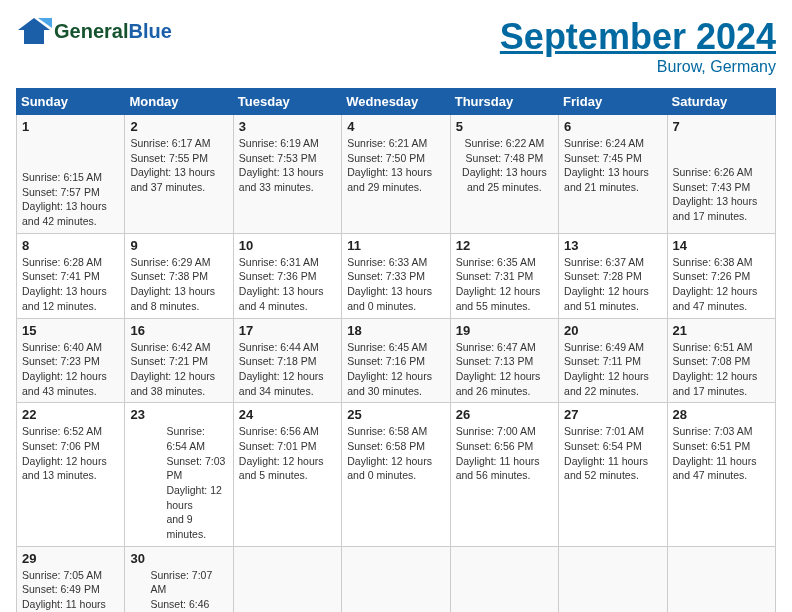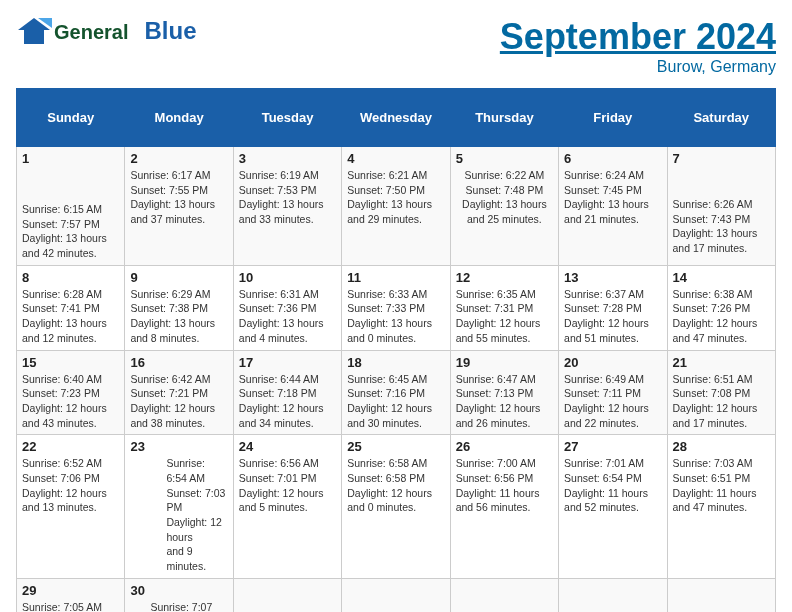--- a/index.html
+++ b/index.html
@@ -39,22 +39,22 @@
       color: #0369a1;
     }
     table {
       width: 100%;
       border-collapse: collapse;
       font-size: 11px;
     }
     thead tr th {
       background-color: #1a5fa8;
       color: #fff;
-      padding: 21px 4px;
-      text-align: center;
+      padding: 5px 4px;
+      text-align: left;
       font-size: 13px;
       font-weight: bold;
       border: 1px solid #1a5fa8;
     }
     tbody tr td {
       border: 1px solid #ccc;
       padding: 4px 5px;
       vertical-align: top;
       background: #fff;
       min-height: 80px;
@@ -82,21 +82,21 @@
 <body>
 
 <div class="header">
   <div class="logo">
     <svg class="logo-icon" viewBox="0 0 36 30">
       <rect x="0" y="0" width="36" height="30" fill="white"></rect>
       <polygon points="18,2 34,14 28,14 28,28 8,28 8,14 2,14" fill="#1a5fa8"></polygon>
       <polygon points="22,2 36,12 36,2" fill="#4da6e8"></polygon>
     </svg>
     <div>
-      <span style="color:#14532d;font-size:20px;font-weight:bold;">General</span><span style="color:#1a5fa8;font-size:24px;font-weight:bold;padding-left:16px;">Blue</span>
+      <span style="color:#14532d;font-size:20px;font-weight:bold;">General</span><span style="color:#1a5fa8;font-size:20px;font-weight:bold;">Blue</span>
     </div>
   </div>
   <div class="title-block">
     <div class="month-title">September 2024</div>
     <div class="location">Burow, Germany</div>
   </div>
 </div>
 
 <table>
   <thead>

